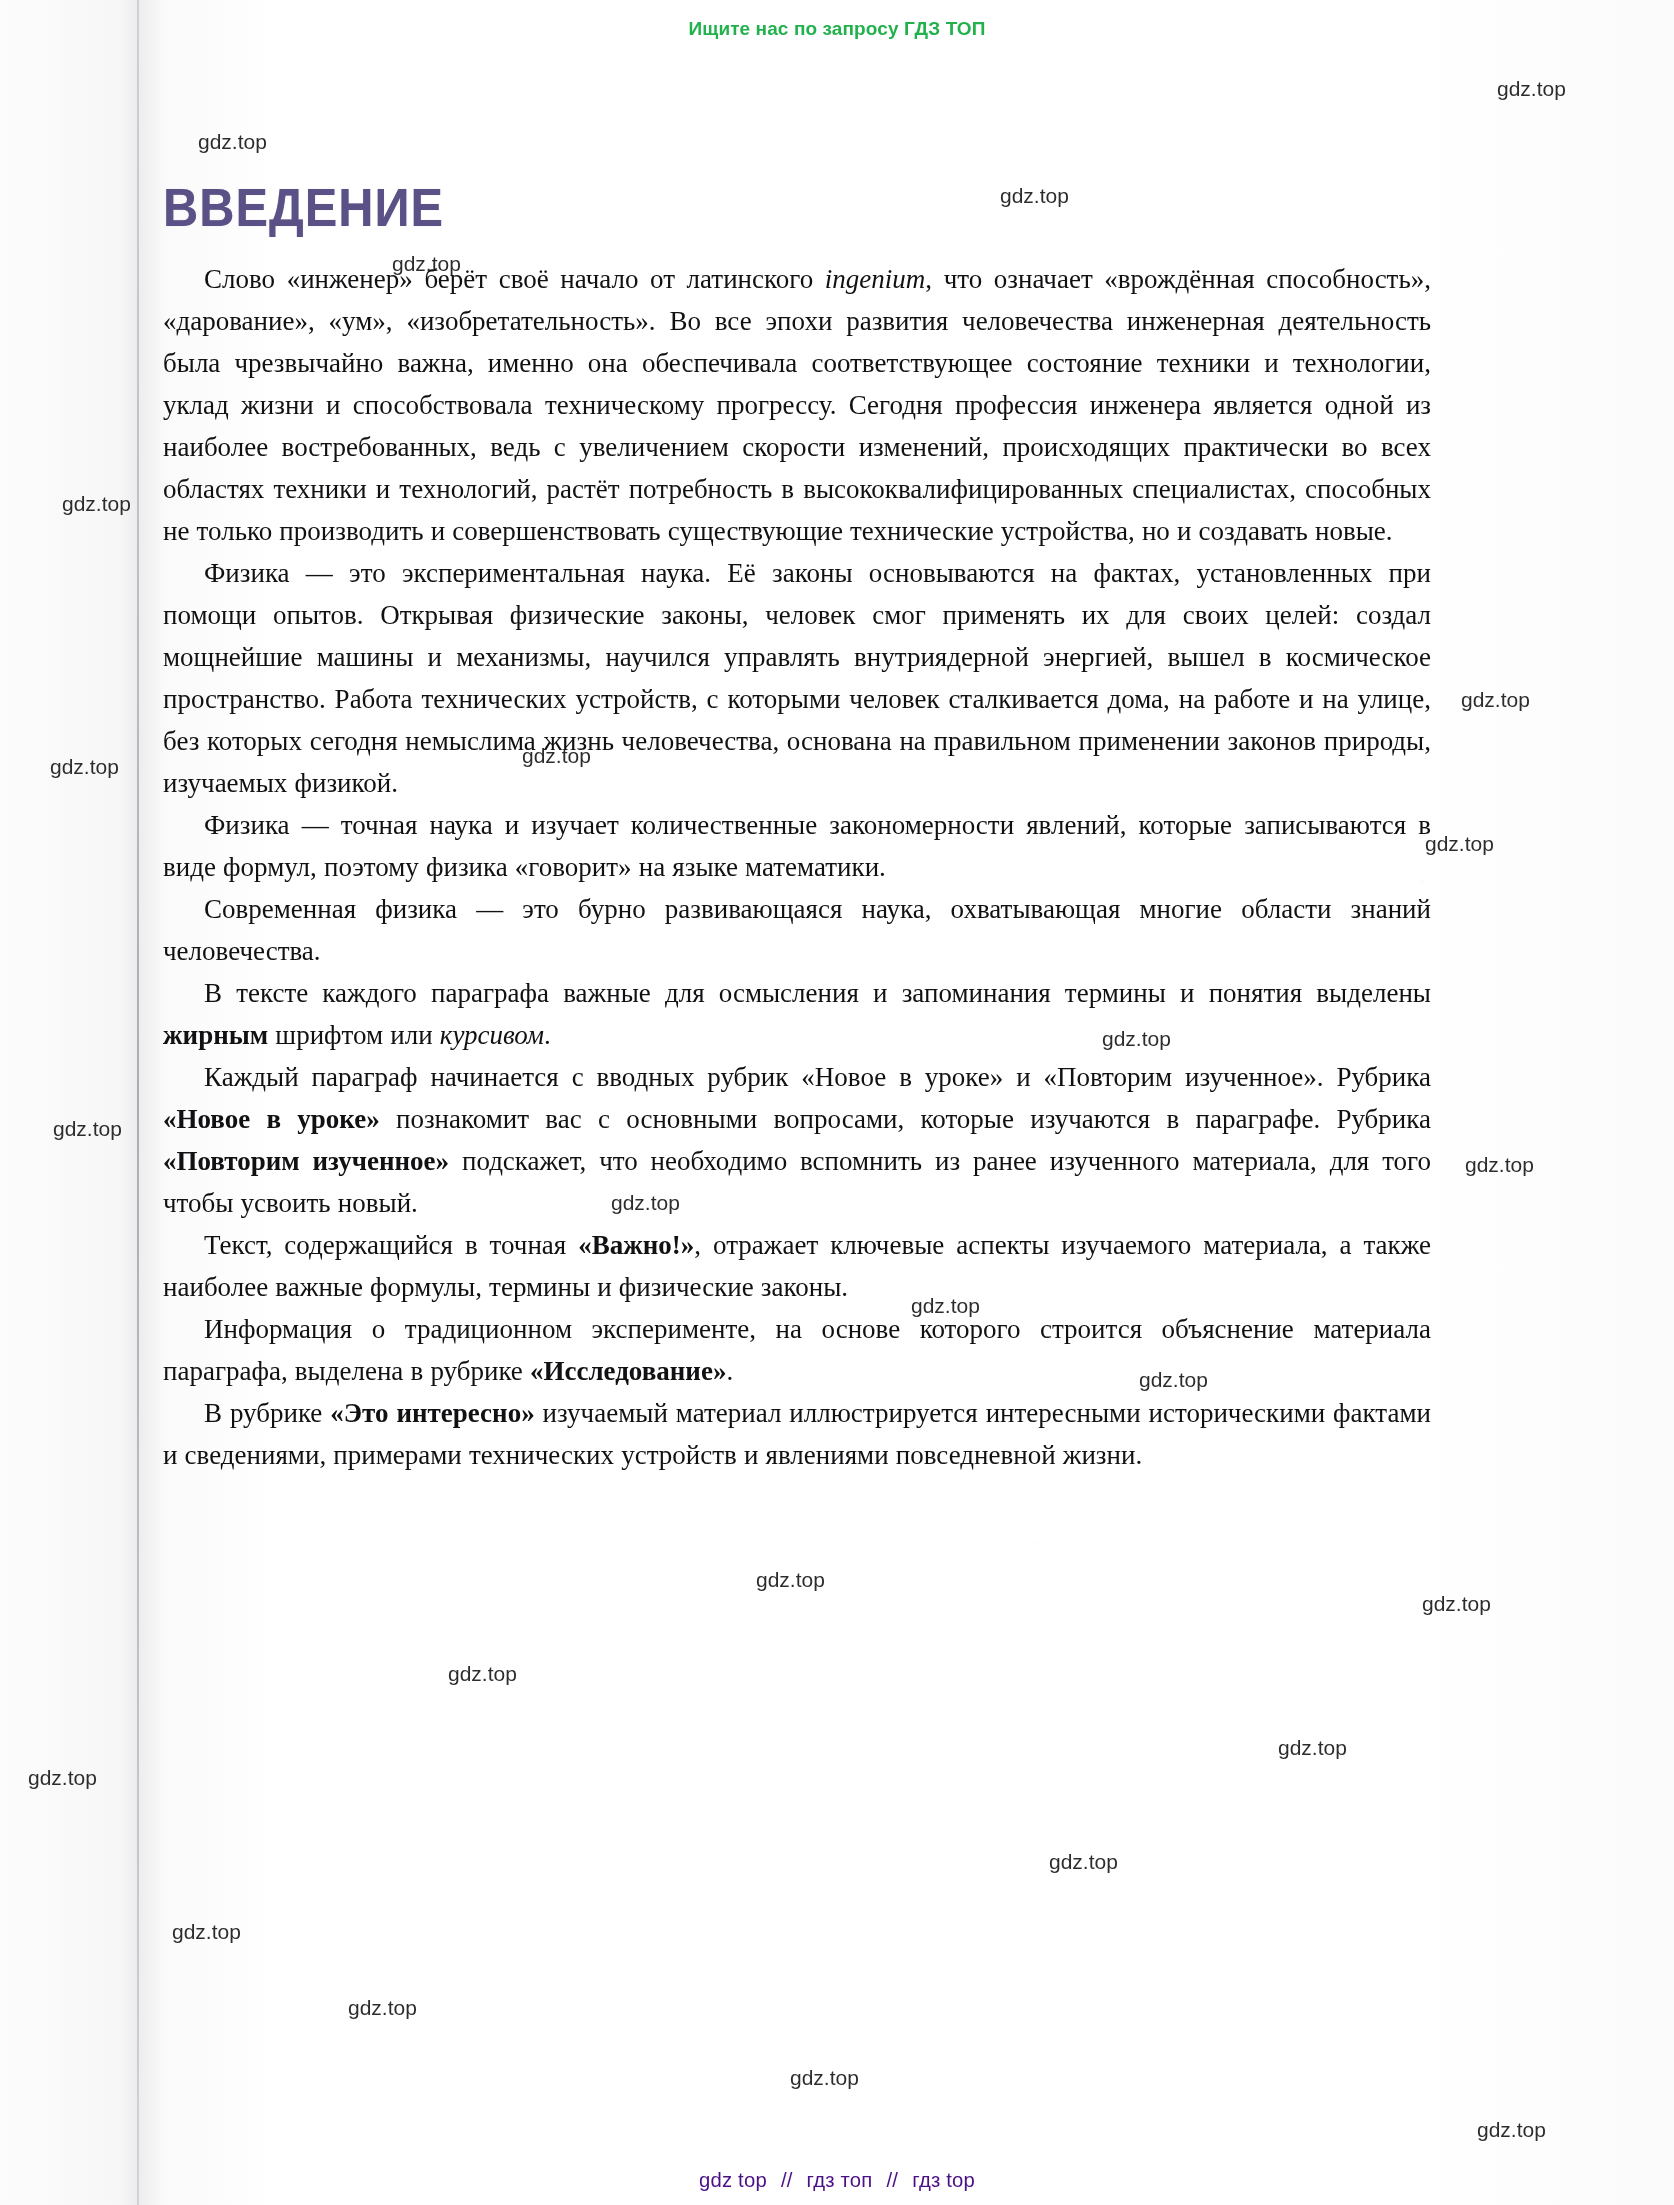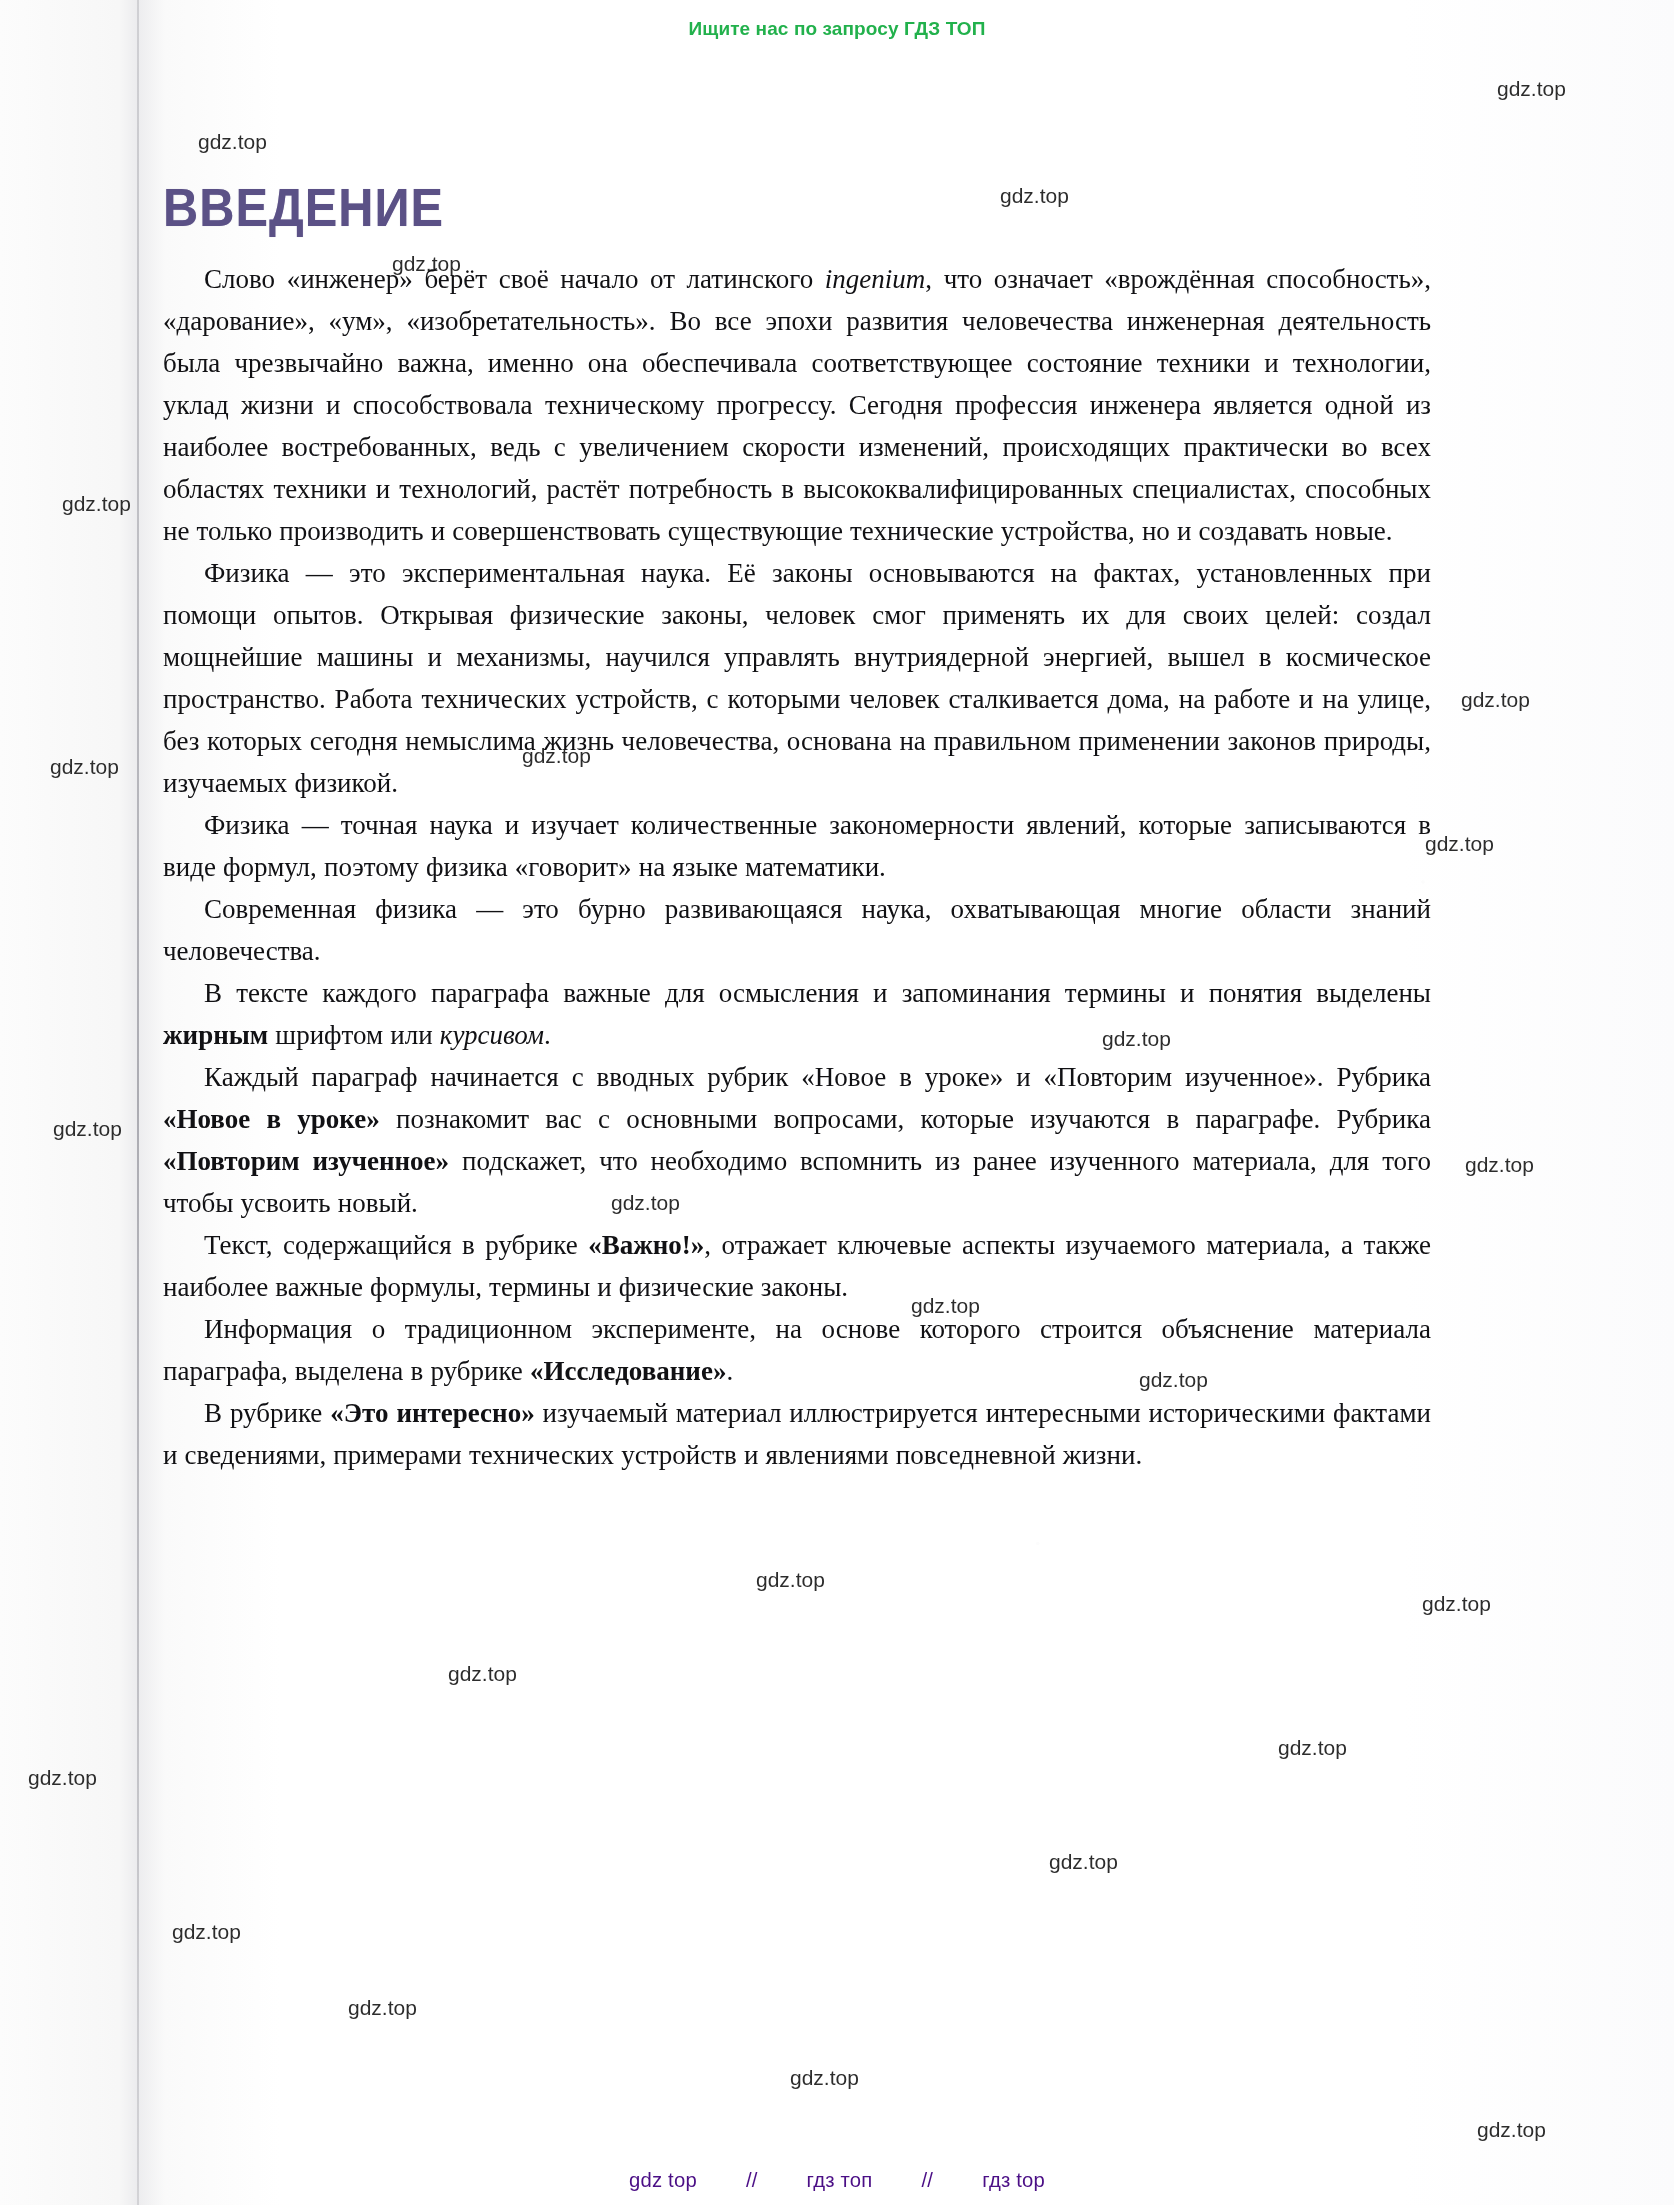--- a/index.html
+++ b/index.html
@@ -138,21 +138,21 @@
 
   <div id="content">
     <h1 id="page-title" style="color: rgb(91, 81, 134);">ВВЕДЕНИЕ</h1>
     <div id="body-text">
         <p class="para"><span>Слово «инженер» берёт своё начало от латинского </span><i>ingenium</i><span>, что означает «врождённая способность», «дарование», «ум», «изобретательность». Во все эпохи развития человечества инженерная деятельность была чрезвычайно важна, именно она обеспечивала соответствующее состояние техники и технологии, уклад жизни и способствовала техническому прогрессу. Сегодня профессия инженера является одной из наиболее востребованных, ведь с увеличением скорости изменений, происходящих практически во всех областях техники и технологий, растёт потребность в высококвалифицированных специалистах, способных не только производить и совершенствовать существующие технические устройства, но и создавать новые.</span></p>
         <p class="para"><span>Физика — это экспериментальная наука. Её законы основываются на фактах, установленных при помощи опытов. Открывая физические законы, человек смог применять их для своих целей: создал мощнейшие машины и механизмы, научился управлять внутриядерной энергией, вышел в космическое пространство. Работа технических устройств, с которыми человек сталкивается дома, на работе и на улице, без которых сегодня немыслима жизнь человечества, основана на правильном применении законов природы, изучаемых физикой.</span></p>
         <p class="para"><span>Физика — точная наука и изучает количественные закономерности явлений, которые записываются в виде формул, поэтому физика «говорит» на языке математики.</span></p>
         <p class="para"><span>Современная физика — это бурно развивающаяся наука, охватывающая многие области знаний человечества.</span></p>
         <p class="para"><span>В тексте каждого параграфа важные для осмысления и запоминания термины и понятия выделены </span><b>жирным</b><span> шрифтом или </span><i>курсивом</i><span>.</span></p>
         <p class="para"><span>Каждый параграф начинается с вводных рубрик «Новое в уроке» и «Повторим изученное». Рубрика </span><b>«Новое в уроке»</b><span> познакомит вас с основными вопросами, которые изучаются в параграфе. Рубрика </span><b>«Повторим изученное»</b><span> подскажет, что необходимо вспомнить из ранее изученного материала, для того чтобы усвоить новый.</span></p>
-        <p class="para"><span>Текст, содержащийся в рубрике </span><b>«Важно!»</b><span>, отражает ключевые аспекты изучаемого материала, а также наиболее важные формулы, термины и физические законы.</span></p>
+        <p class="para"><span>Текст, содержащийся в точная </span><b>«Важно!»</b><span>, отражает ключевые аспекты изучаемого материала, а также наиболее важные формулы, термины и физические законы.</span></p>
         <p class="para"><span>Информация о традиционном эксперименте, на основе которого строится объяснение материала параграфа, выделена в рубрике </span><b>«Исследование»</b><span>.</span></p>
         <p class="para"><span>В рубрике </span><b>«Это интересно»</b><span> изучаемый материал иллюстрируется интересными историческими фактами и сведениями, примерами технических устройств и явлениями повседневной жизни.</span></p>
       </div>
   </div>
 
   <div id="watermark-layer">
       <div class="wm" style="left: 198px; top: 130px; font-size: 21px; opacity: 0.92;">gdz.top</div>
       <div class="wm" style="left: 1000px; top: 184px; font-size: 21px; opacity: 0.92;">gdz.top</div>
       <div class="wm" style="left: 1497px; top: 77px; font-size: 21px; opacity: 0.92;">gdz.top</div>
       <div class="wm" style="left: 392px; top: 252px; font-size: 21px; opacity: 0.92;">gdz.top</div>
@@ -172,21 +172,21 @@
       <div class="wm" style="left: 448px; top: 1662px; font-size: 21px; opacity: 0.92;">gdz.top</div>
       <div class="wm" style="left: 1278px; top: 1736px; font-size: 21px; opacity: 0.92;">gdz.top</div>
       <div class="wm" style="left: 28px; top: 1766px; font-size: 21px; opacity: 0.92;">gdz.top</div>
       <div class="wm" style="left: 1049px; top: 1850px; font-size: 21px; opacity: 0.92;">gdz.top</div>
       <div class="wm" style="left: 172px; top: 1920px; font-size: 21px; opacity: 0.92;">gdz.top</div>
       <div class="wm" style="left: 348px; top: 1996px; font-size: 21px; opacity: 0.92;">gdz.top</div>
       <div class="wm" style="left: 790px; top: 2066px; font-size: 21px; opacity: 0.92;">gdz.top</div>
       <div class="wm" style="left: 1477px; top: 2118px; font-size: 21px; opacity: 0.92;">gdz.top</div>
     </div>
 
-  <div id="footer-links" style="color: rgb(75, 15, 134); gap: 35px;">
+  <div id="footer-links" style="color: rgb(75, 15, 134);">
     <span>gdz top</span>
     <span class="sep">//</span>
     <span>гдз топ</span>
     <span class="sep">//</span>
     <span>гдз top</span>
   </div>
 
 </div>
 
 

